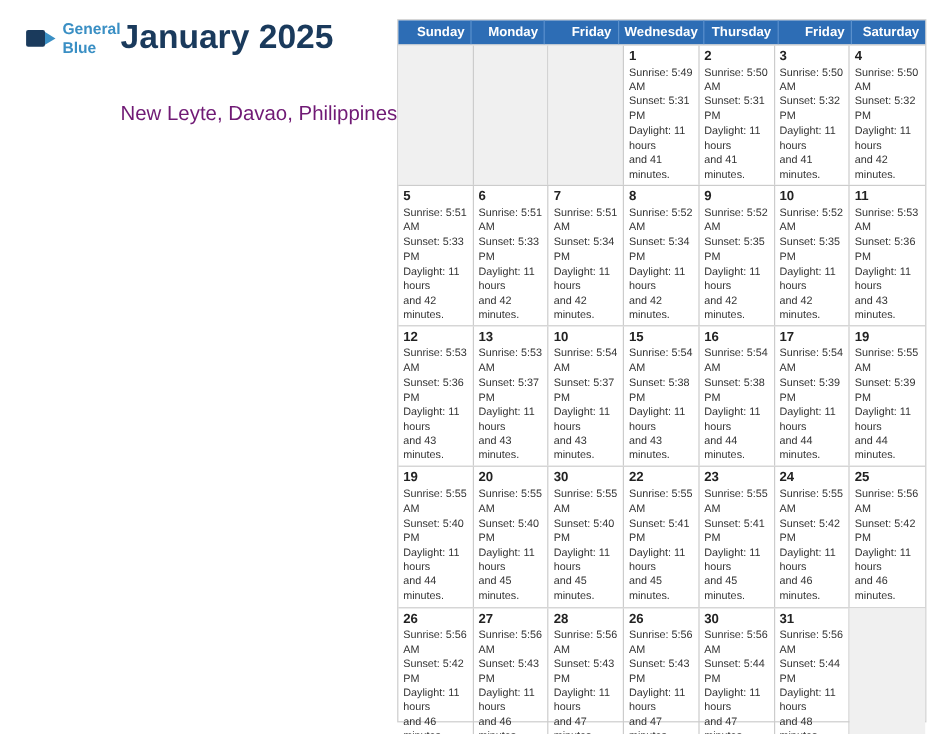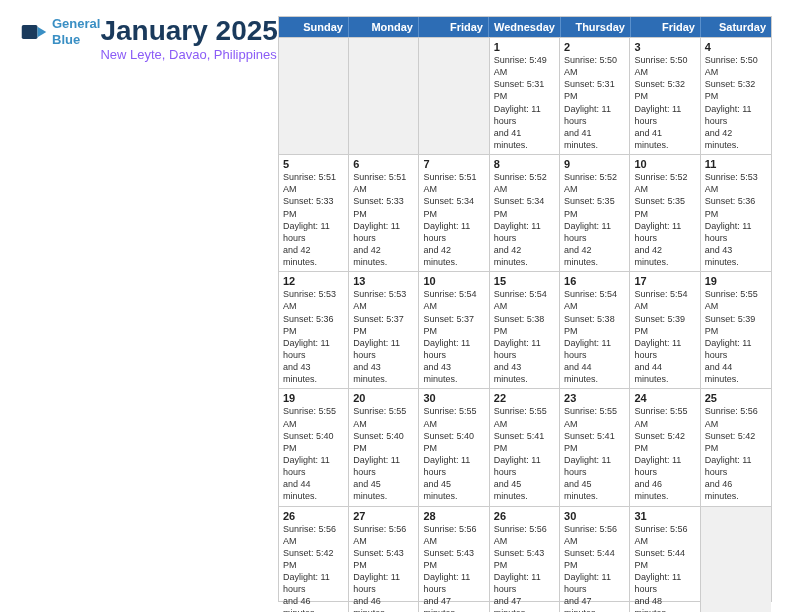--- a/index.html
+++ b/index.html
@@ -43,22 +43,23 @@
     .title-block {
       text-align: left;
     }
     .main-title {
       font-size: 28px;
       font-weight: bold;
       color: #1a3a5c;
       line-height: 1.1;
     }
     .subtitle {
-      font-size: 13px;
-      color: #8b5cf6;
+      font-size: 17px;
+      color: #701a75;
+      margin-top: 38px;
     }
     .calendar {
       flex: 1;
       display: flex;
       flex-direction: column;
       border: 1px solid #ccc;
     }
     .cal-header {
       display: grid;
       grid-template-columns: repeat(7, 1fr);

